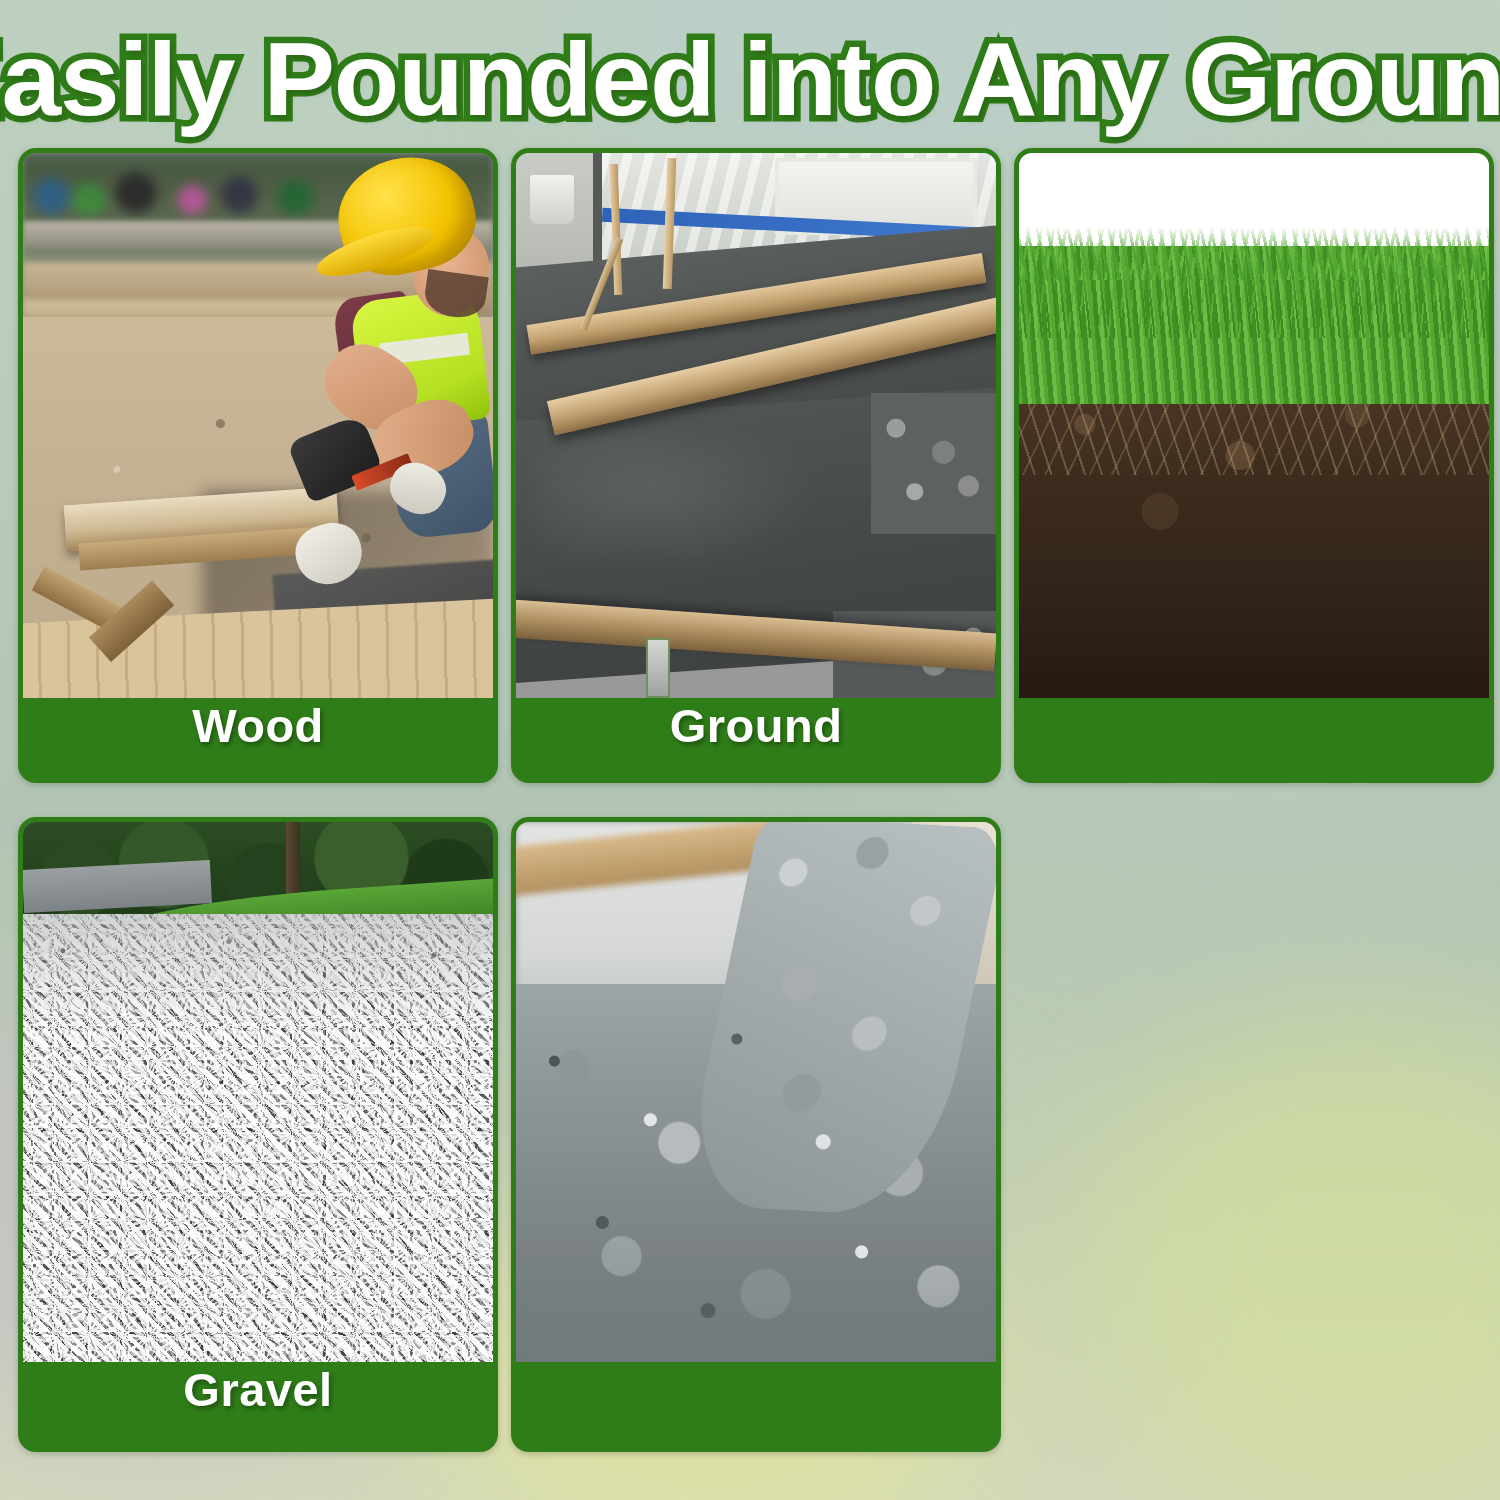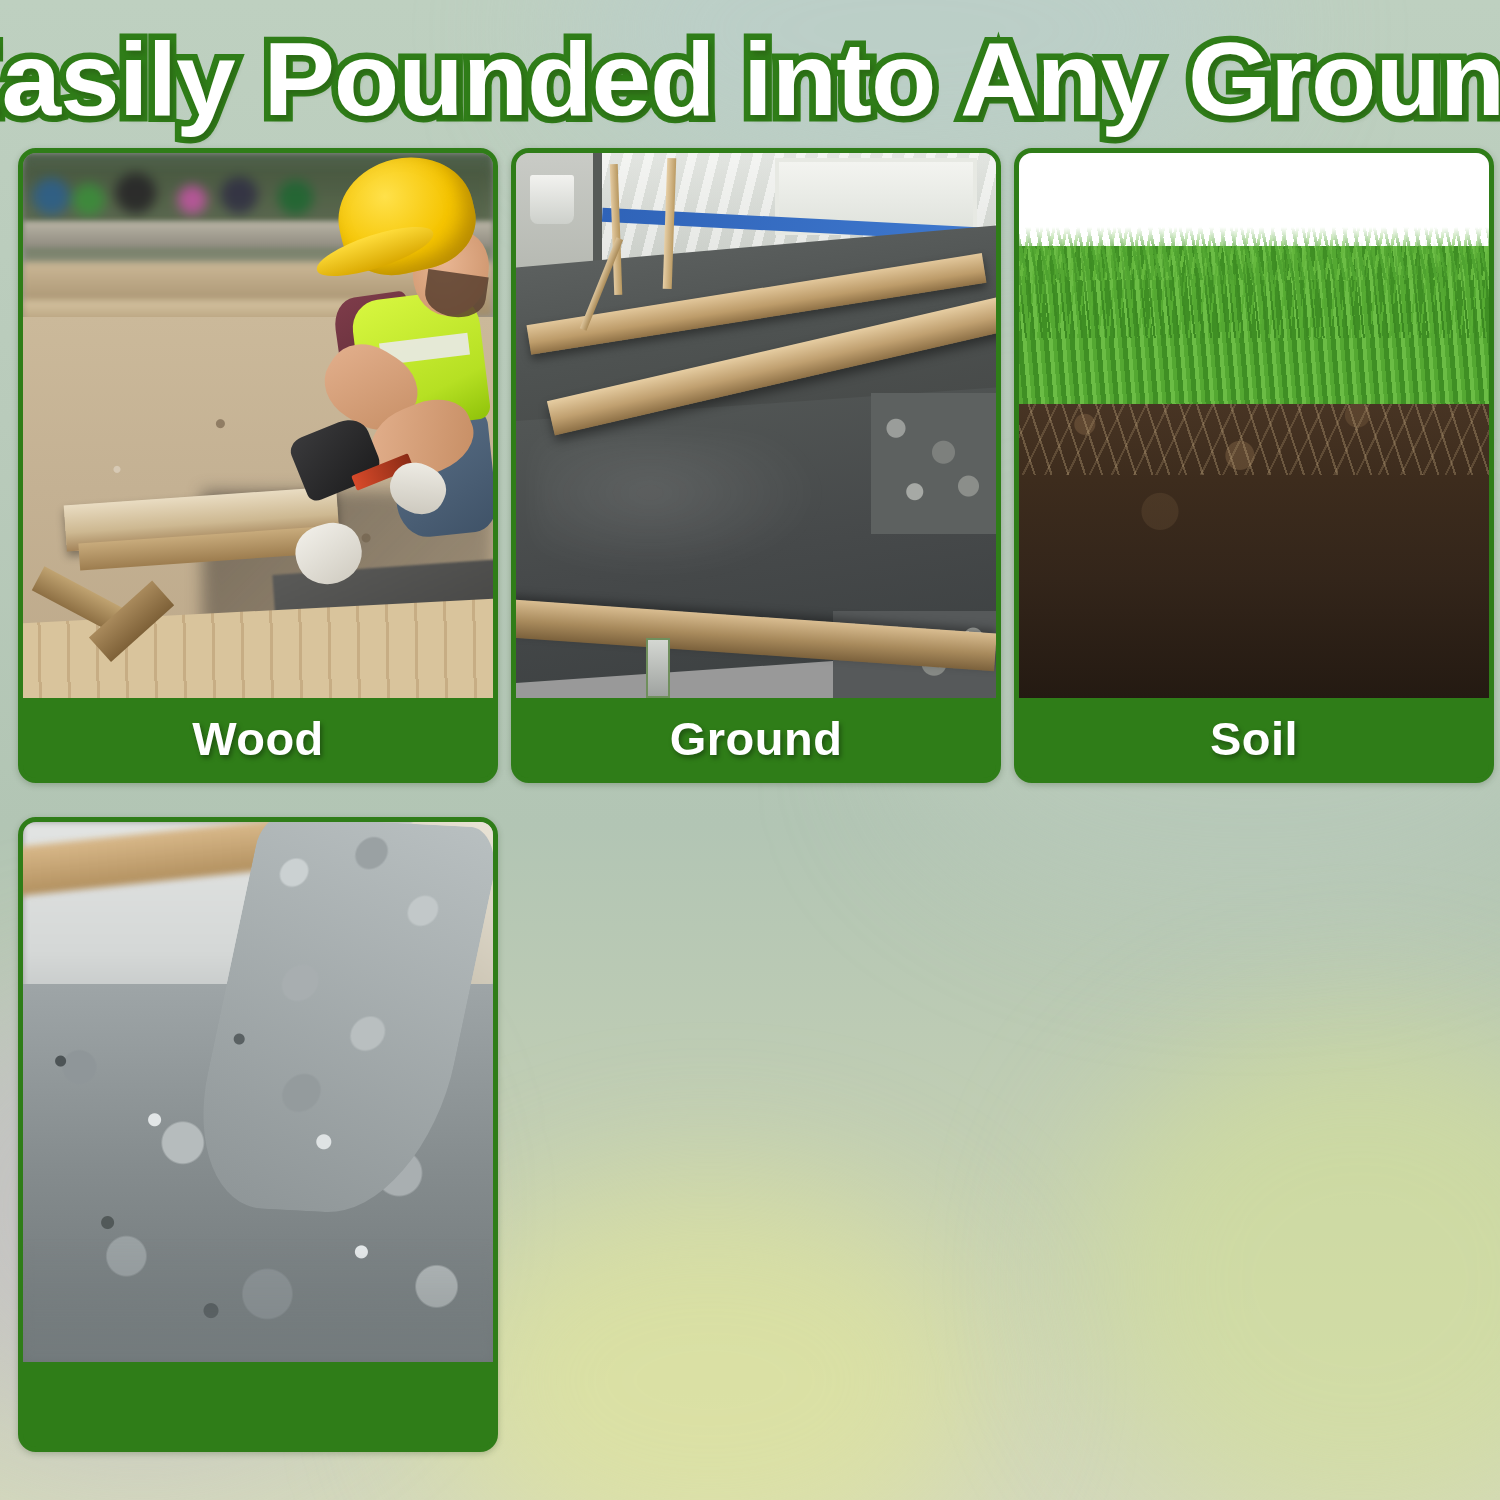--- a/index.html
+++ b/index.html
@@ -63,21 +63,21 @@
   .photo{
     position:relative;
     flex:0 0 545px;
     overflow:hidden;
     background:#999;
   }
   .row2 .photo{ flex:0 0 540px; }
   .label{
     flex:1 1 auto;
     background:#2f7d18;
-    display:flex; align-items:center; justify-content:center;
+    display:flex; justify-content:center;
   }
   .label span{
     color:#ffffff;
     font-size:47px;
     font-weight:bold;
     letter-spacing:.5px;
     text-shadow:2px 3px 5px rgba(0,0,0,.35);
   }
 
   
@@ -457,25 +457,37 @@
   <div class="card row1">
     <div class="photo">
       <div class="ph">
         <div class="s-sky"></div>
         <div class="s-soil"></div>
         <div class="s-roots"></div>
         <div class="s-grass"></div>
         <div class="s-blades"></div>
       </div>
     </div>
+  </div>
+
+  <div class="card row2">
+    <div class="photo">
+      <div class="ph">
+        <div class="g-trees"></div>
+        <div class="g-trunk"></div>
+        <div class="g-road"></div>
+        <div class="g-lawn"></div>
+        <div class="g-stone"></div>
+        <div class="g-fade"></div>
+      </div>
+    </div>
     <div class="label">
-      <span>Soil</span>
+      <span>Gravel</span>
     </div>
   </div>
-
 
 
   <div class="card row2">
     <div class="photo">
       <div class="ph">
         <div class="co-bgblur"></div>
         <div class="co-plank"></div>
         <div class="co-chute"></div>
         <div class="co-pourbed"></div>
         <div class="co-stream"></div>

